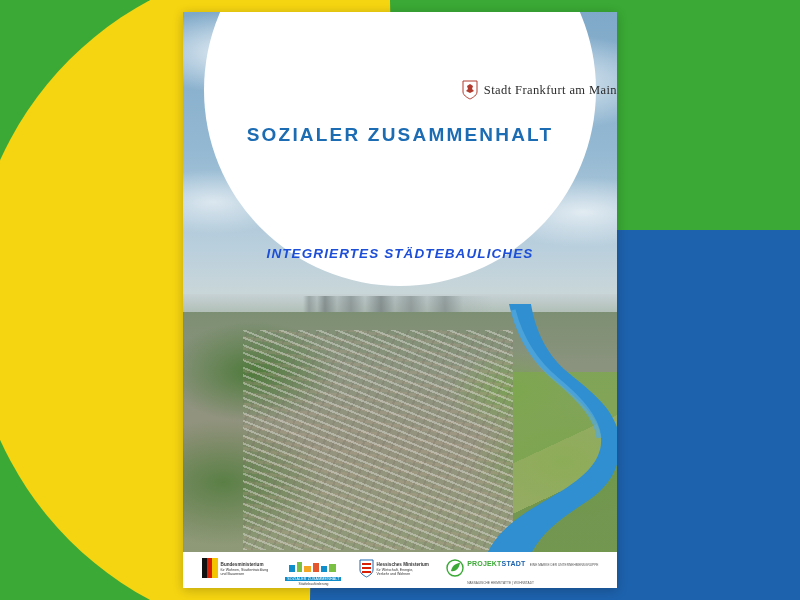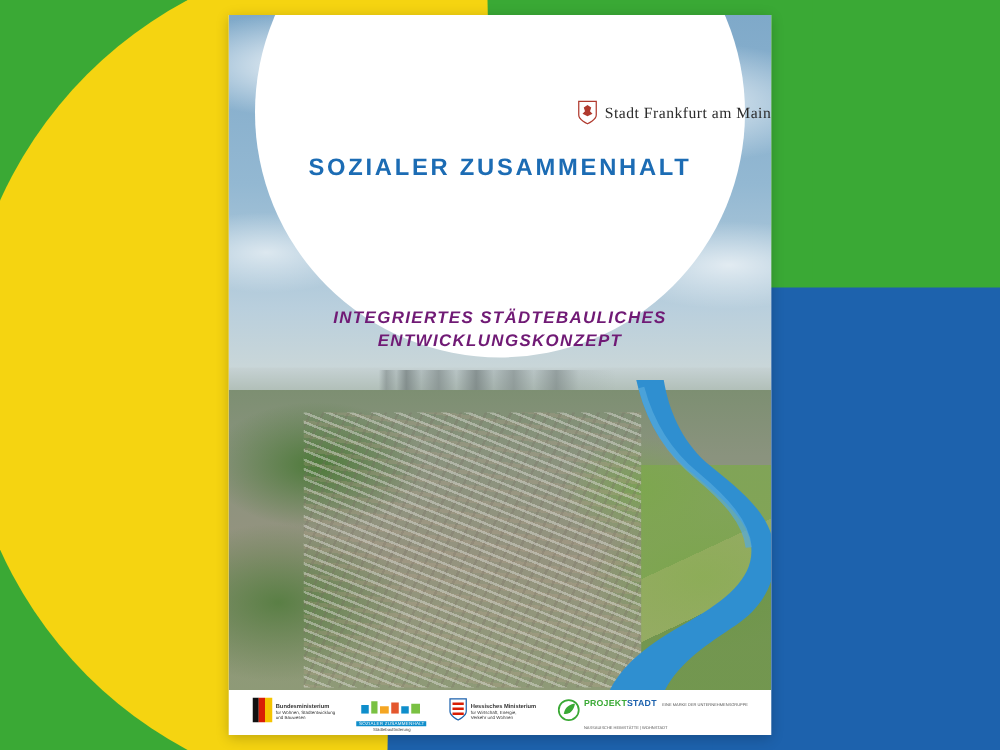--- a/index.html
+++ b/index.html
@@ -239,21 +239,21 @@
   .subtitle {
     position: absolute;
     left: 0; right: 0;
     top: 232px;
     text-align: center;
     font-size: 13.5px;
     font-style: italic;
     font-weight: bold;
     letter-spacing: 1.1px;
     line-height: 19px;
-    color: #701a75;
+    color: #1d4ed8;
   }
 
   
   .logobar {
     position: absolute;
     left: 0;
     bottom: 0;
     width: 434px;
     height: 36px;
     background: #ffffff;
@@ -331,21 +331,20 @@
           <path d="M1 1 H15 V12 C15 16 8 19 8 19 C8 19 1 16 1 12 Z" fill="#ffffff" stroke="#b03a2e" stroke-width="1"></path>
           <path d="M8 4 L11 6 L10 9 L12 11 L8 13 L4 11 L6 9 L5 6 Z" fill="#b03a2e"></path>
         </svg>
       </span>
       <span class="crest-text">Stadt Frankfurt am Main</span>
     </div>
 
     <div class="kicker">SOZIALER ZUSAMMENHALT</div>
     <div class="subtitle">
       <div>INTEGRIERTES STÄDTEBAULICHES</div>
-      <div>ENTWICKLUNGSKONZEPT</div>
     </div>
 
     <div class="logobar">
 
       <div class="logo">
         <span class="logo-mark">
           <svg width="16" height="20" viewBox="0 0 16 20">
             <rect x="0" y="0" width="5" height="20" fill="#111"></rect>
             <rect x="5" y="0" width="5" height="20" fill="#d81e05"></rect>
             <rect x="10" y="0" width="6" height="20" fill="#f5c400"></rect>

